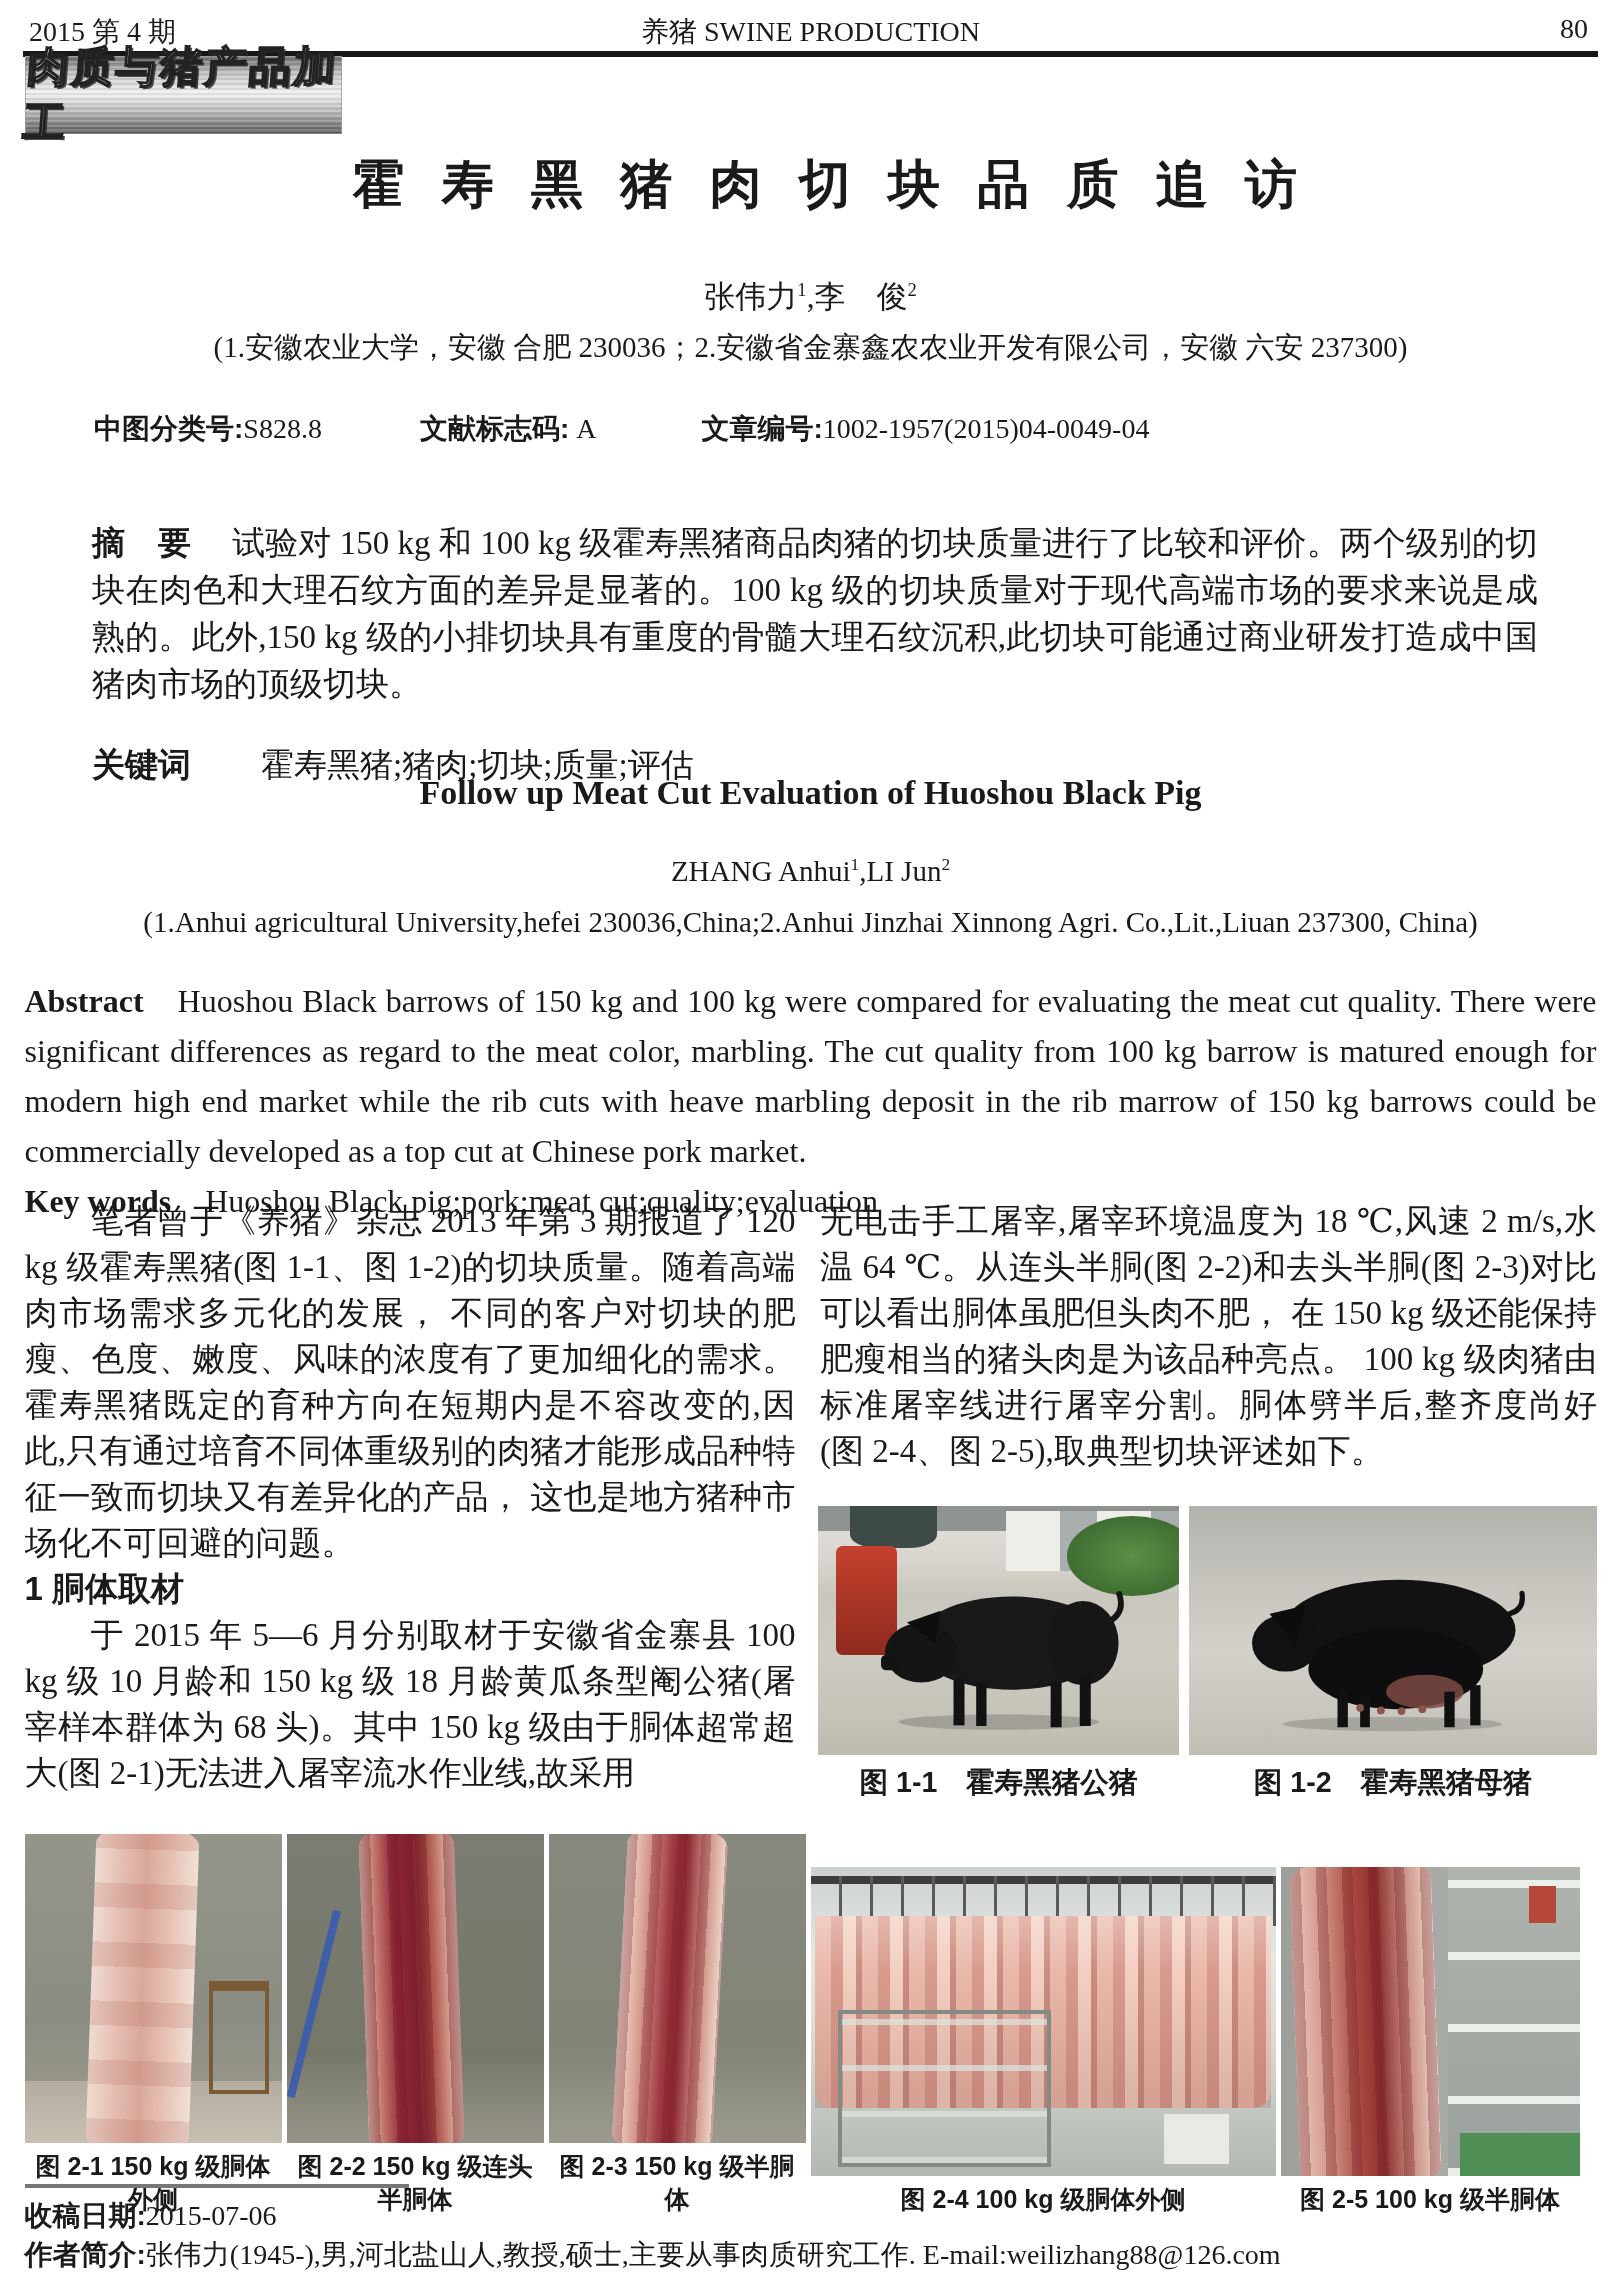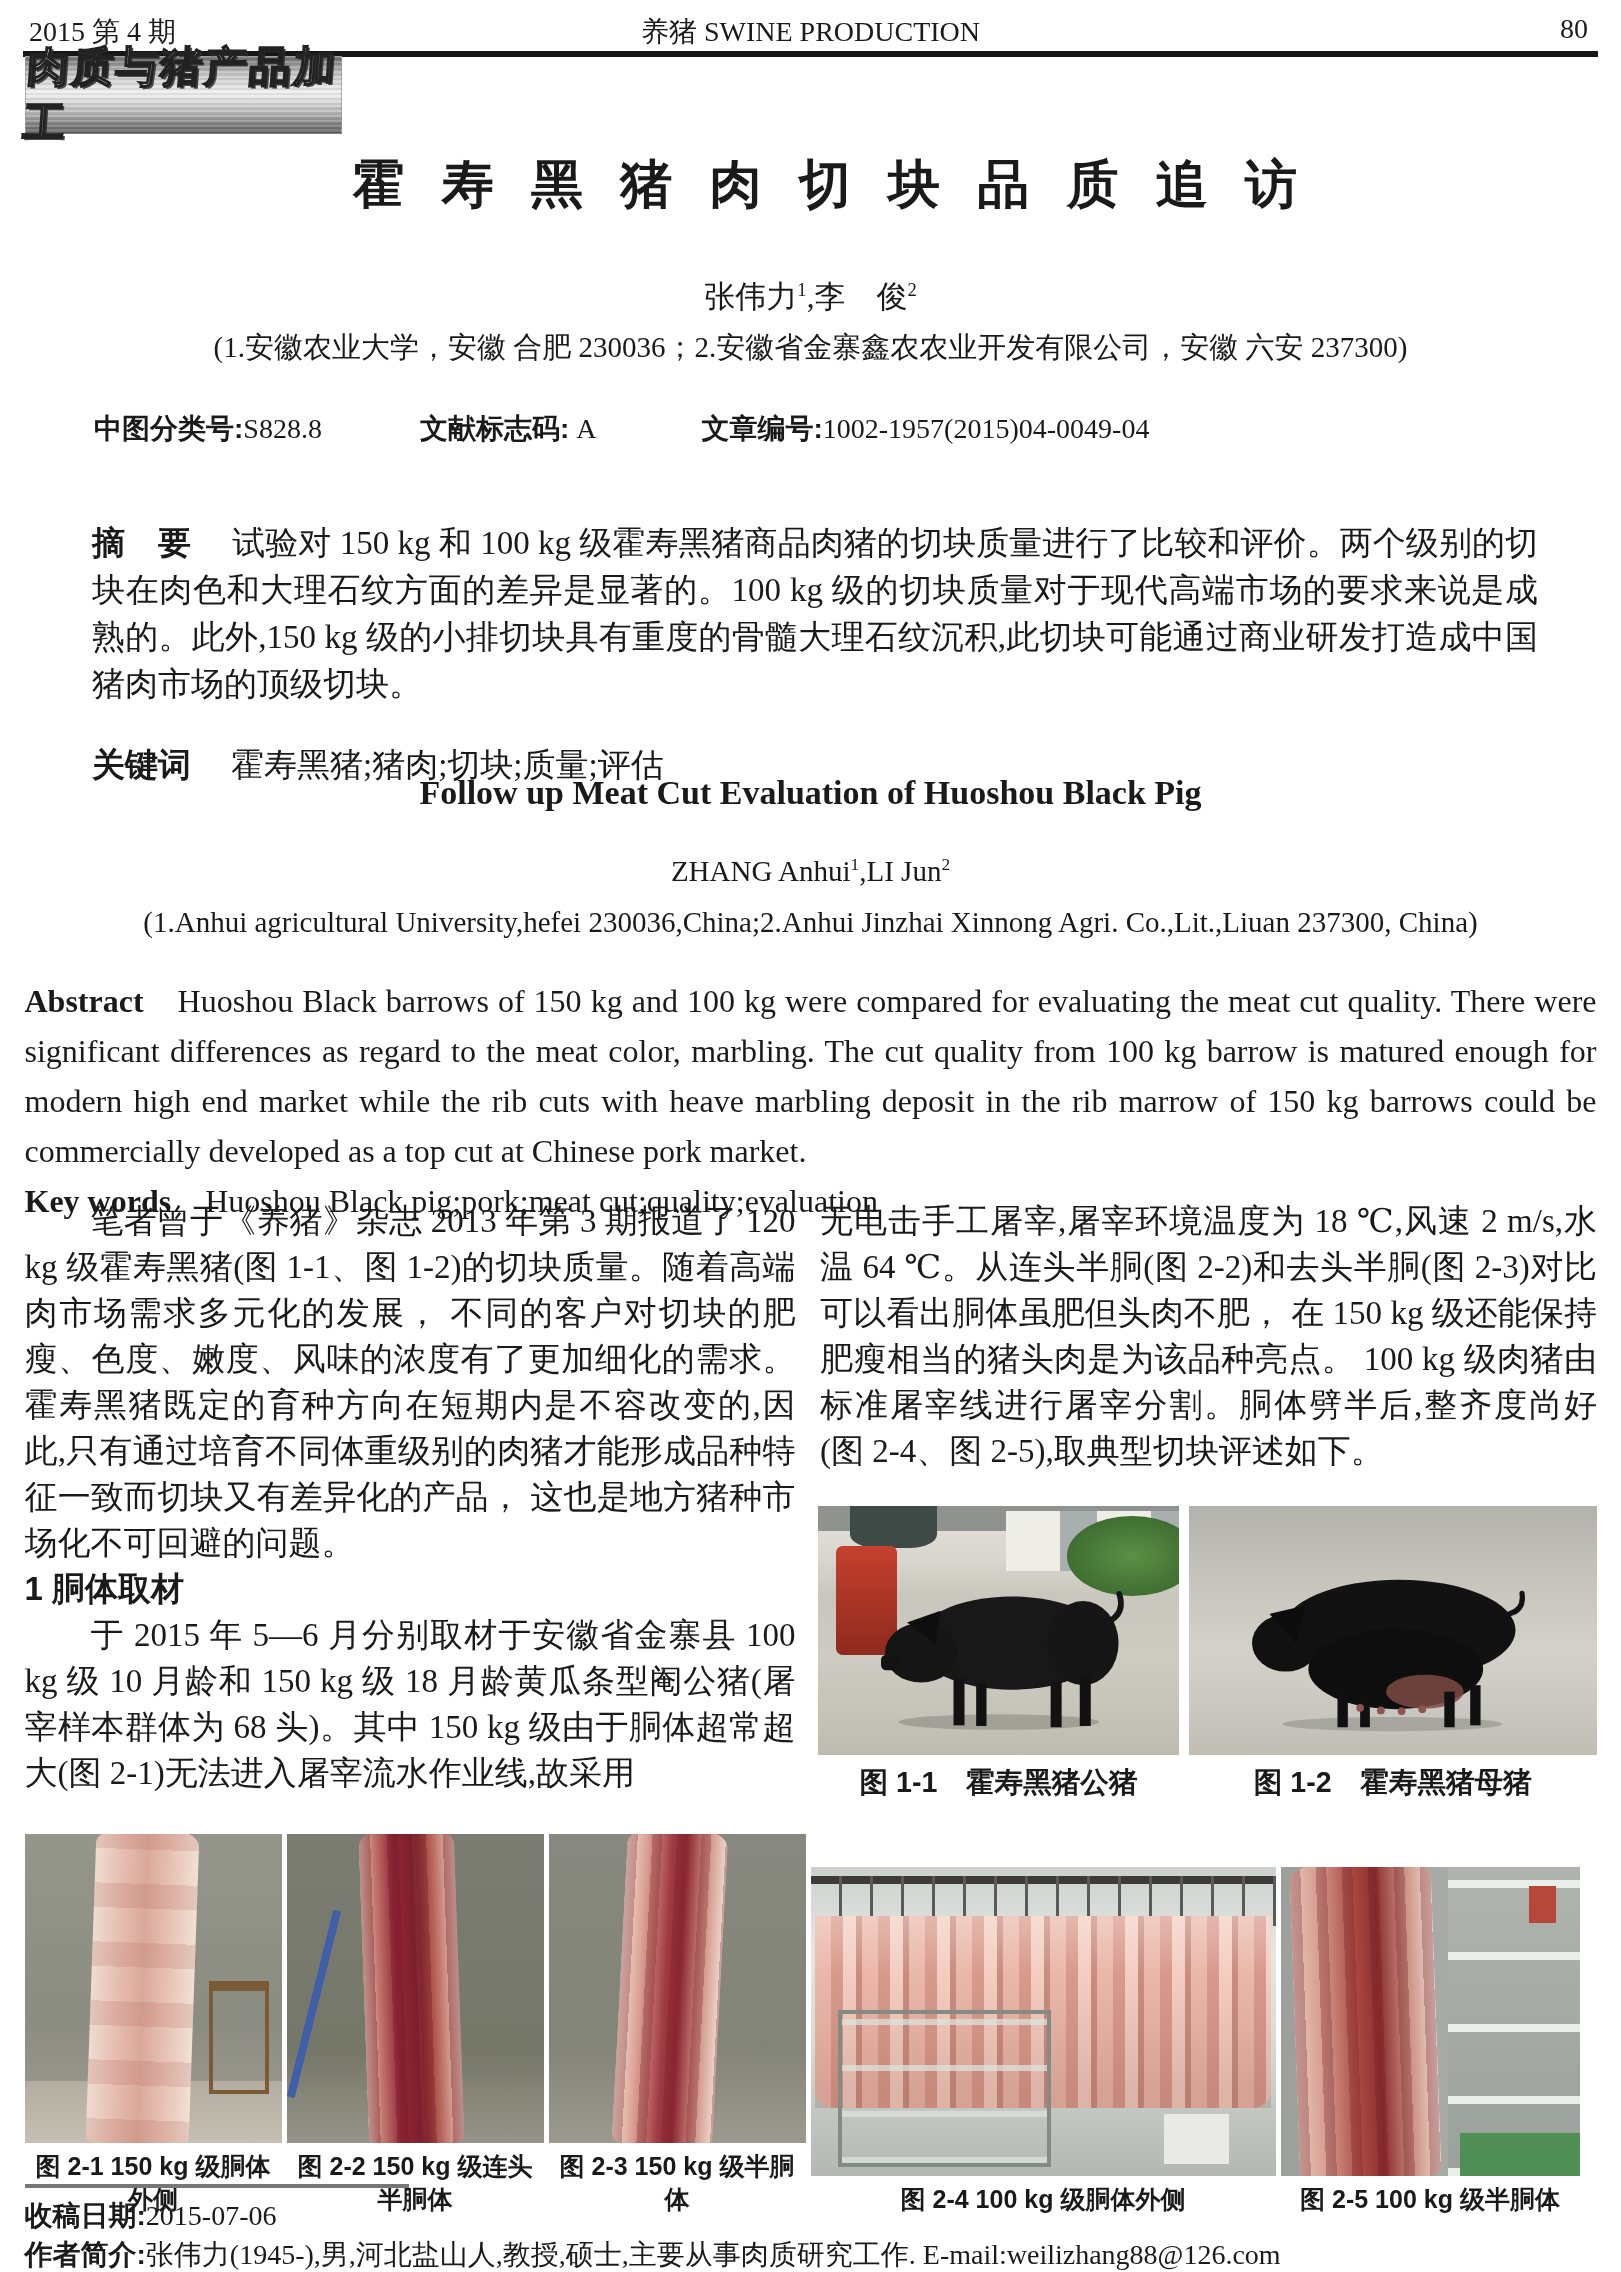--- a/index.html
+++ b/index.html
@@ -33,21 +33,21 @@
   .meta{position:absolute;top:410px;left:94px;font-size:28px;}
   .meta .pair{display:inline-block;}
   .meta .m1{margin-right:91px;}
   .meta .m2{margin-right:98px;}
   .lab-sans{font-family:"Liberation Sans","DejaVu Sans",sans-serif;font-weight:bold;}
 
   
   .abs-cn{position:absolute;top:486px;left:92px;width:1446px;font-size:33px;line-height:47px;text-align:justify;}
   .abs-cn .lab-sans{margin-right:41px;}
   .kw-cn{margin-top:0;}
-  .kw-cn .lab-sans{margin-right:40px;}
+  .kw-cn .lab-sans{margin-right:70px;}
 
   
   .title-en{position:absolute;top:774px;left:0;width:100%;text-align:center;font-weight:bold;font-size:34px;}
   .auth-en{position:absolute;top:854px;left:0;width:100%;text-align:center;font-size:29px;}
   .affil-en{position:absolute;top:906px;left:0;width:100%;text-align:center;font-size:29px;}
   .abs-en{position:absolute;top:976px;left:24.5px;width:1572px;font-size:32px;line-height:50px;text-align:justify;}
   .abs-en .lab-ser{font-weight:bold;margin-right:34px;}
 
   
   .cols{position:absolute;top:1198px;left:24.5px;width:1572px;height:636px;display:grid;

